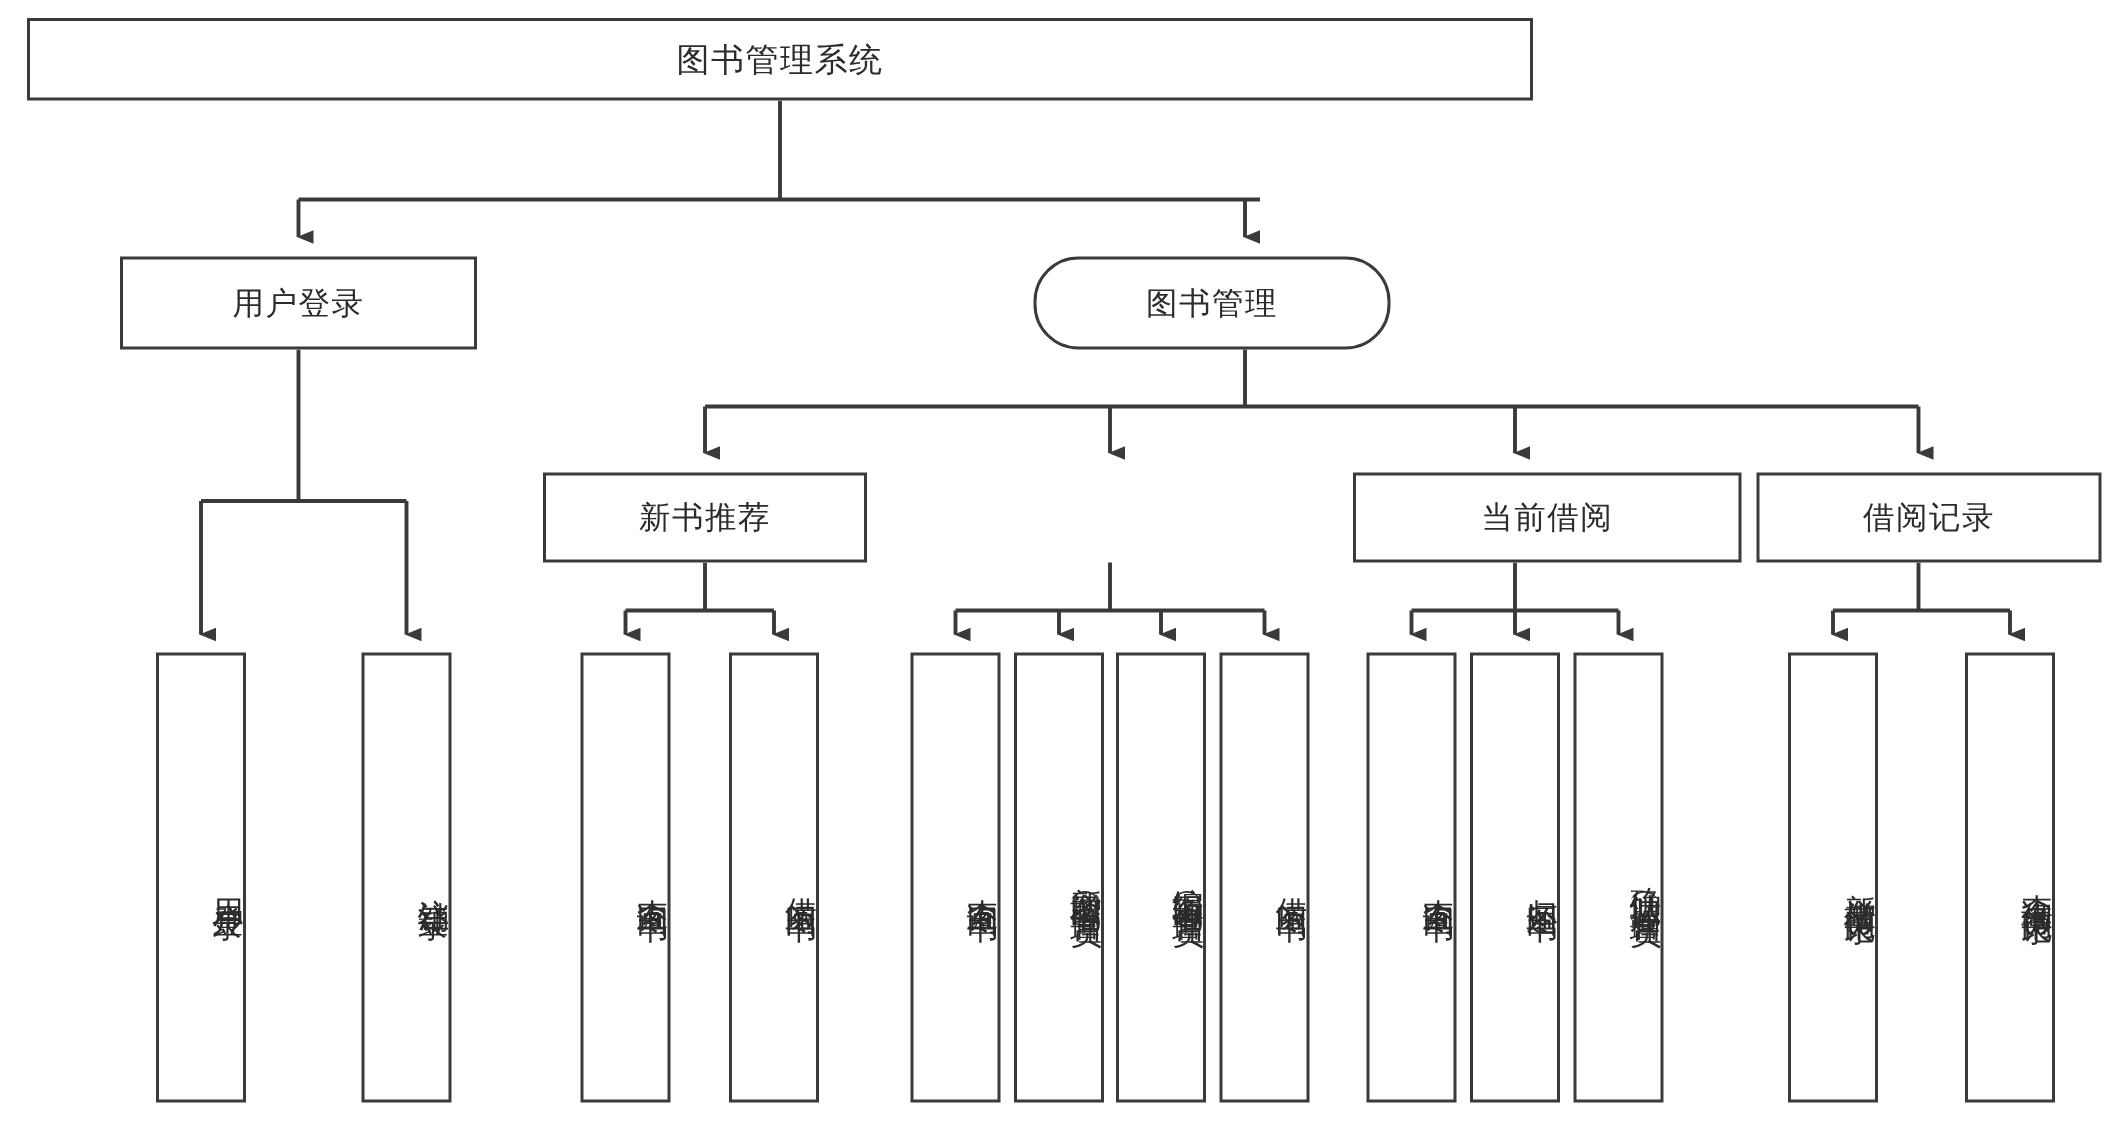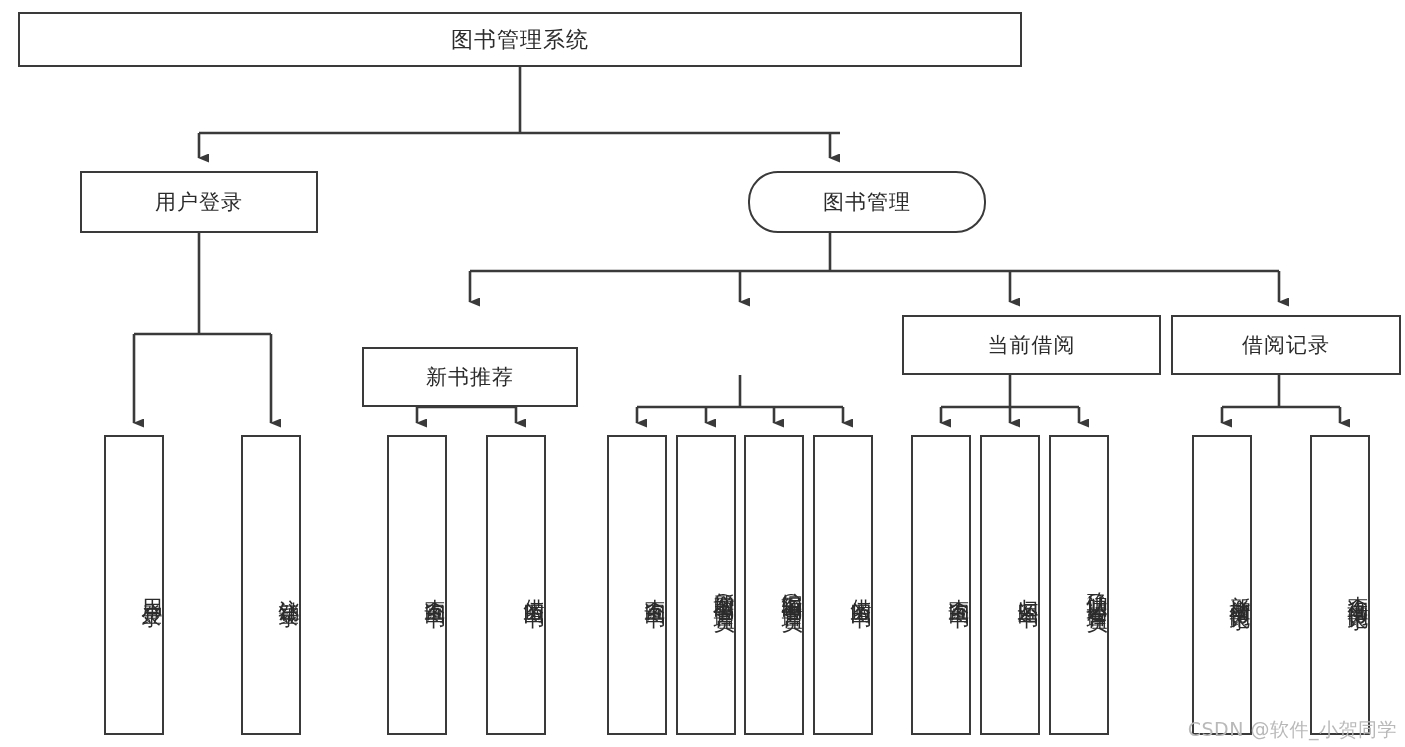--- a/index.html
+++ b/index.html
@@ -120,25 +120,25 @@
   </svg>
 
   <div class="node horiz" id="root-node" style="left:18px; top:12px; width:1004px; height:55px;">
     <span class="txt">图书管理系统</span>
   </div>
 
   <div class="node horiz" style="left:80px; top:171px; width:238px; height:62px;">
     <span class="txt">用户登录</span>
   </div>
 
-  <div class="node horiz" style="left:748px; top:171px; width:238px; height:62px;border-radius:30px;">
+  <div class="node horiz" style="left:689px; top:171px; width:238px; height:62px;border-radius:30px;">
     <span class="txt">图书管理</span>
   </div>
 
-  <div class="node horiz" style="left:362px; top:315px; width:216px; height:60px;margin-top:32px;">
+  <div class="node horiz" style="left:362px; top:315px; width:216px; height:60px;">
     <span class="txt">新书推荐</span>
   </div>
 
 
   <div class="node horiz" style="left:902px; top:315px; width:259px; height:60px;">
     <span class="txt">当前借阅</span>
   </div>
 
   <div class="node horiz" style="left:1171px; top:315px; width:230px; height:60px;">
     <span class="txt">借阅记录</span>
@@ -189,15 +189,14 @@
   </div>
 
   <div class="node vert" style="left:1192px; top:435px; width:60px; height:300px;">
     <span class="txt">新增借阅记录</span>
   </div>
 
   <div class="node vert" style="left:1310px; top:435px; width:60px; height:300px;">
     <span class="txt">查询借阅记录</span>
   </div>
 
-  <div class="watermark">CSDN @软件_小贺同学</div>
 
 </div>
 
 </body></html>

